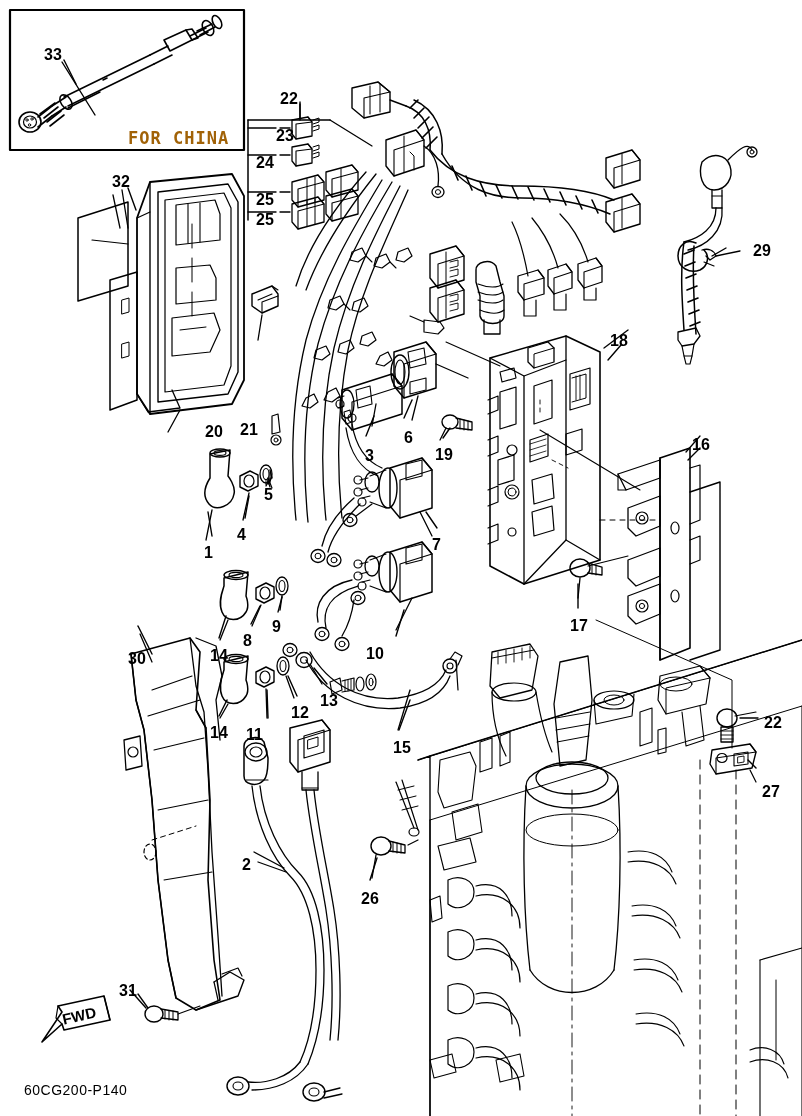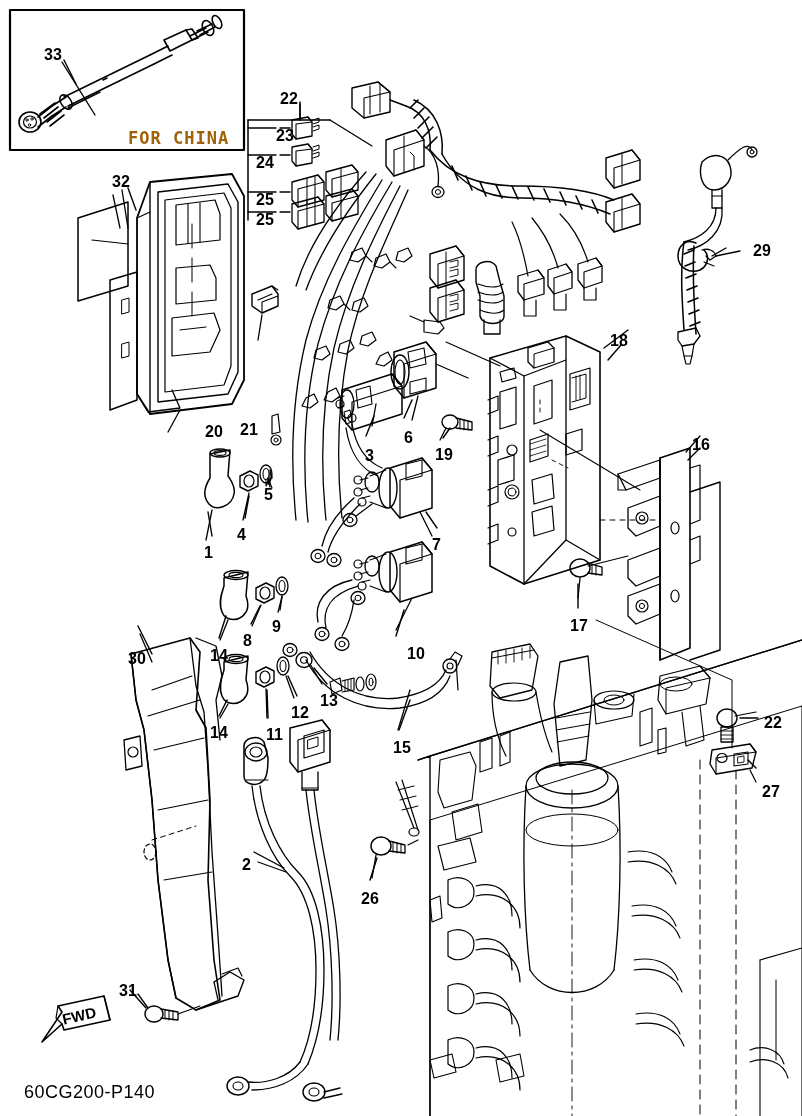--- a/index.html
+++ b/index.html
@@ -7,21 +7,21 @@
   body{width:802px;height:1116px;position:relative;overflow:hidden;
        font-family:"Liberation Sans", sans-serif;color:#000;}
   #stage{position:absolute;left:0;top:0;width:802px;height:1116px;}
   #art{position:absolute;left:0;top:0;width:802px;height:1116px;}
   .lbl{position:absolute;font-family:"Liberation Sans",sans-serif;
        font-size:16px;font-weight:700;color:#000;line-height:1;
        letter-spacing:0px;white-space:nowrap;}
   .inset-cap{position:absolute;font-family:"DejaVu Sans Mono",monospace;
        font-size:17px;font-weight:700;letter-spacing:1px;color:#a16207;white-space:nowrap;}
   .footer-code{position:absolute;font-family:"Liberation Sans",sans-serif;
-       font-size:18px;font-weight:400;color:#000;letter-spacing:0.5px;white-space:nowrap;}
+       font-size:14px;font-weight:400;color:#000;letter-spacing:0.5px;white-space:nowrap;}
   .fwd-txt{font-family:"Liberation Sans",sans-serif;font-size:15px;font-weight:700;}
 </style>
 </head>
 <body>
 
 <div id="stage">
 
 <svg id="art" viewBox="0 0 802 1116" xmlns="http://www.w3.org/2000/svg">
   <rect x="0" y="0" width="802" height="1116" fill="#ffffff"></rect>
 
@@ -736,26 +736,26 @@
       <div class="lbl" style="left: 365px; top: 448px;">3</div>
       <div class="lbl" style="left: 435px; top: 447px;">19</div>
       <div class="lbl" style="left: 692px; top: 437px;">16</div>
       <div class="lbl" style="left: 204px; top: 545px;">1</div>
       <div class="lbl" style="left: 237px; top: 527px;">4</div>
       <div class="lbl" style="left: 264px; top: 487px;">5</div>
       <div class="lbl" style="left: 432px; top: 537px;">7</div>
       <div class="lbl" style="left: 570px; top: 618px;">17</div>
       <div class="lbl" style="left: 243px; top: 633px;">8</div>
       <div class="lbl" style="left: 272px; top: 619px;">9</div>
-      <div class="lbl" style="left: 407px; top: 646px;">10</div>
+      <div class="lbl" style="left: 366px; top: 646px;">10</div>
       <div class="lbl" style="left: 128px; top: 651px;">30</div>
       <div class="lbl" style="left: 210px; top: 648px;">14</div>
       <div class="lbl" style="left: 320px; top: 693px;">13</div>
       <div class="lbl" style="left: 291px; top: 705px;">12</div>
-      <div class="lbl" style="left: 266px; top: 727px; text-align: center;">11</div>
+      <div class="lbl" style="left: 246px; top: 727px; text-align: center;">11</div>
       <div class="lbl" style="left: 210px; top: 725px;">14</div>
       <div class="lbl" style="left: 393px; top: 740px;">15</div>
       <div class="lbl" style="left: 764px; top: 715px;">22</div>
       <div class="lbl" style="left: 762px; top: 776px; margin-top: 8px;">27</div>
       <div class="lbl" style="left: 242px; top: 857px;">2</div>
       <div class="lbl" style="left: 361px; top: 891px;">26</div>
       <div class="lbl" style="left: 119px; top: 983px;">31</div>
     </div>
 
 </div>

